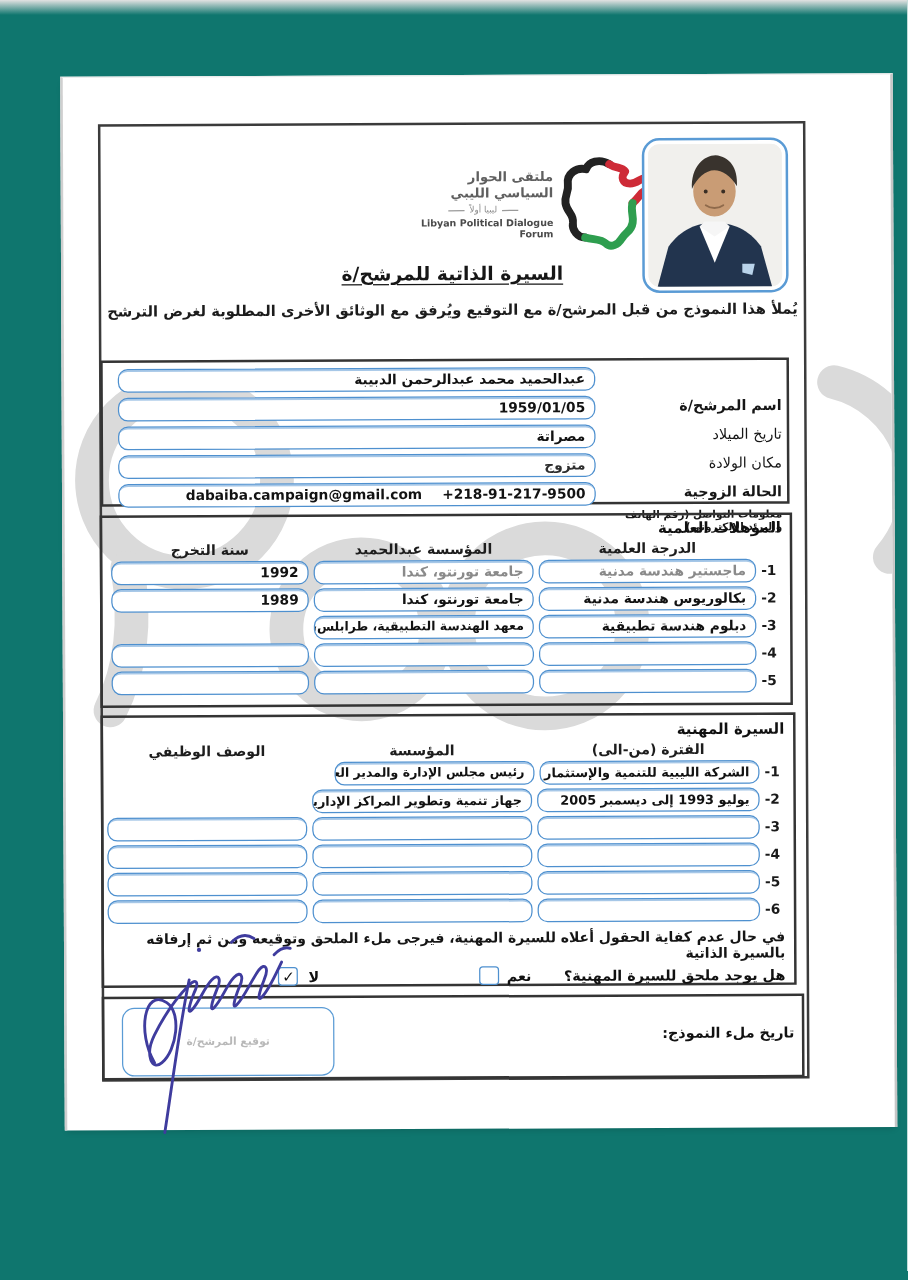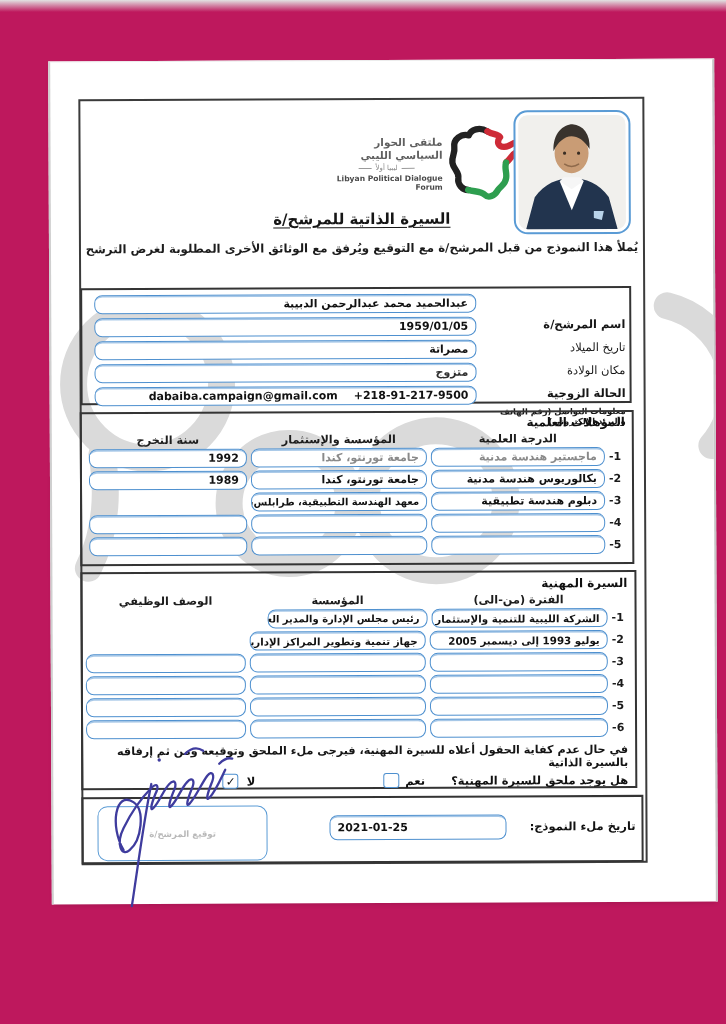--- a/index.html
+++ b/index.html
@@ -1,16 +1,16 @@
 <!DOCTYPE html>
 <html lang="ar"><head>
 <meta charset="utf-8">
 <style>
   html,body{margin:0;padding:0;background:#fff;}
-  .canvas{position:relative;width:726px;height:1024px;overflow:hidden;background:#be185d;
+  .canvas{position:relative;width:726px;height:1024px;overflow:hidden;background:#0f766e;
           font-family:"DejaVu Sans","Liberation Sans",sans-serif;}
   .top-shade{position:absolute;left:0;top:0;width:100%;height:12px;
              background:linear-gradient(#e2e2e2,rgba(255,255,255,0));}
   
   .page{position:absolute;left:50px;top:60px;width:662px;height:842px;background:#fff;
         border-left:2px solid #cfcfcf;border-right:2px solid #c6c6c6;border-top:1px solid #ececec;
         box-shadow:0 3px 5px -2px rgba(0,0,0,.15);transform:rotate(-0.25deg);}
   
   .watermark{position:absolute;left:0;top:0;z-index:0;pointer-events:none;}
   
@@ -163,21 +163,21 @@
             <span>+218-91-217-9500</span>
           </div>
         </div>
       </div>
 
       <div class="sec sec-edu">
         <div class="sec-title">المؤهلات العلمية</div>
         <div class="trow thead">
           <div class="rownum"></div>
           <div class="th w-deg">الدرجة العلمية</div>
-          <div class="th w-inst">المؤسسة والإستثمار</div>
+          <div class="th w-inst">المؤسسة عبدالحميد</div>
           <div class="th w-year">سنة التخرج</div>
         </div>
         <div class="trow">
           <div class="rownum">-1</div>
           <div class="field w-deg faded">ماجستير هندسة مدنية</div>
           <div class="field w-inst faded">جامعة تورنتو، كندا</div>
           <div class="field w-year">1992</div>
         </div>
         <div class="trow">
           <div class="rownum">-2</div>
@@ -254,23 +254,20 @@
           <span class="chk" style="margin-right:6px;"></span>
           <span class="chk-label" style="margin-right:128px;">لا</span>
           <span class="chk" style="margin-right:8px;">
               <span>✓</span>
             </span>
         </div>
       </div>
 
       <div class="sec sec-footer">
         <div class="date-label">تاريخ ملء النموذج:</div>
-        <div class="field date-field">
-            <span class="ltr">2021-01-25</span>
-          </div>
         <div class="sig-box">
           <span class="sig-placeholder">توقيع المرشح/ة</span>
         </div>
       </div>
 
     </div>
 
     <svg class="signature-svg" width="170" height="195" viewBox="0 0 170 195">
       <g stroke="#3f3c9e" stroke-width="2.3" fill="none" stroke-linecap="round" stroke-linejoin="round">
         <path d="M30 122 C16 98 22 62 40 74 C52 82 48 112 36 122 C28 129 22 116 30 100 C40 80 52 66 58 60 C64 54 66 58 62 66 C58 76 56 84 60 80 C66 74 70 62 76 56 C82 50 84 56 80 64 C76 74 74 82 78 78 C84 72 88 60 94 54 C100 48 102 54 98 62 C94 72 92 80 96 76 C102 70 108 56 114 48 C119 42 122 47 118 56 C114 66 112 74 116 70 C122 64 128 50 132 42"></path>

